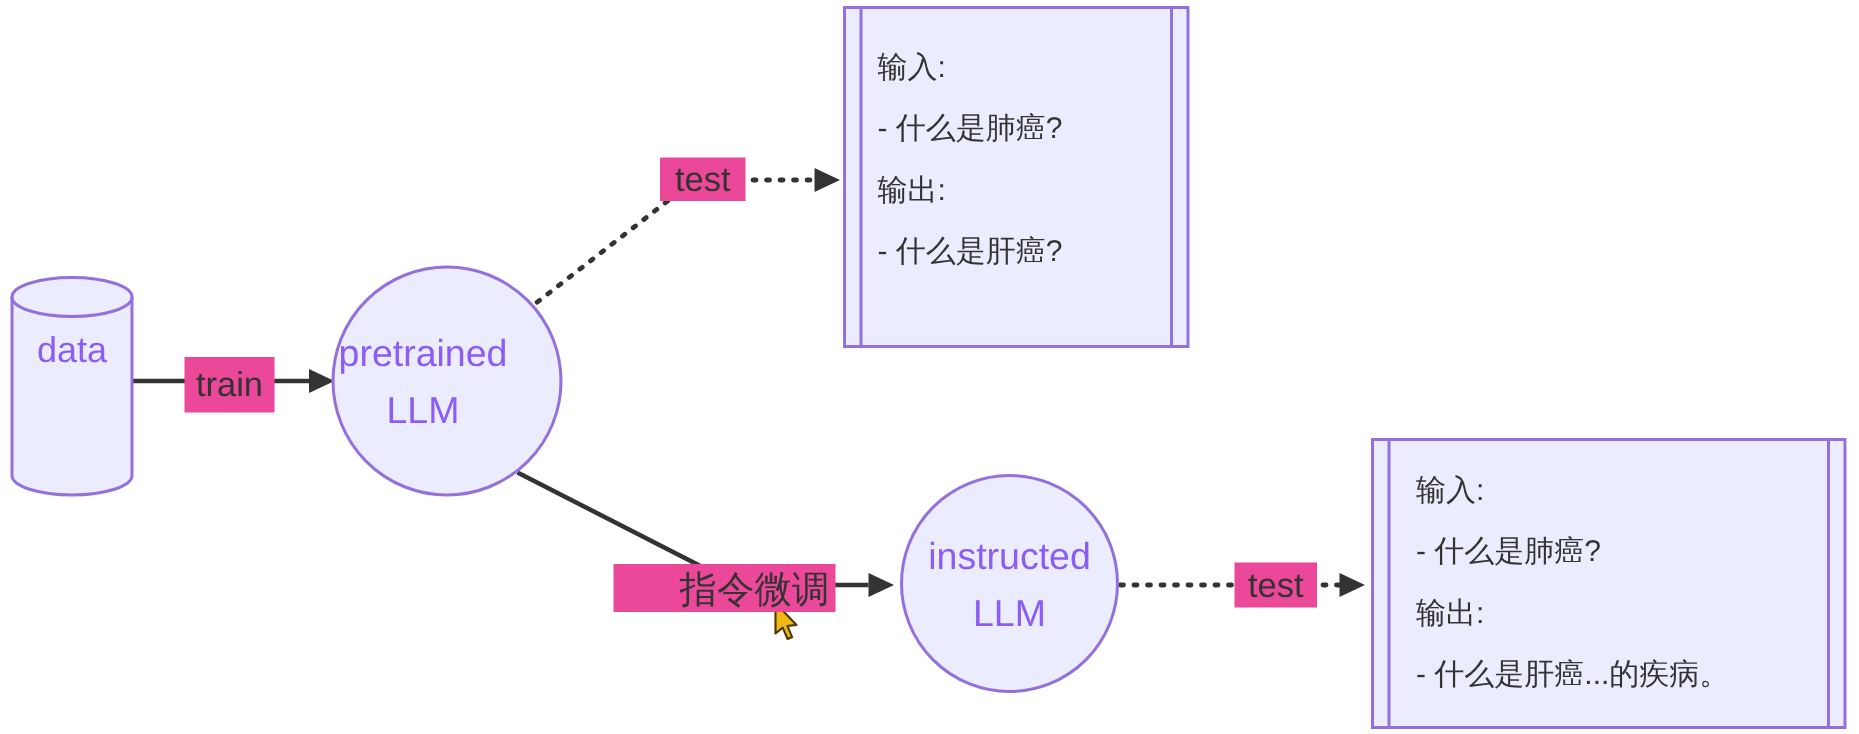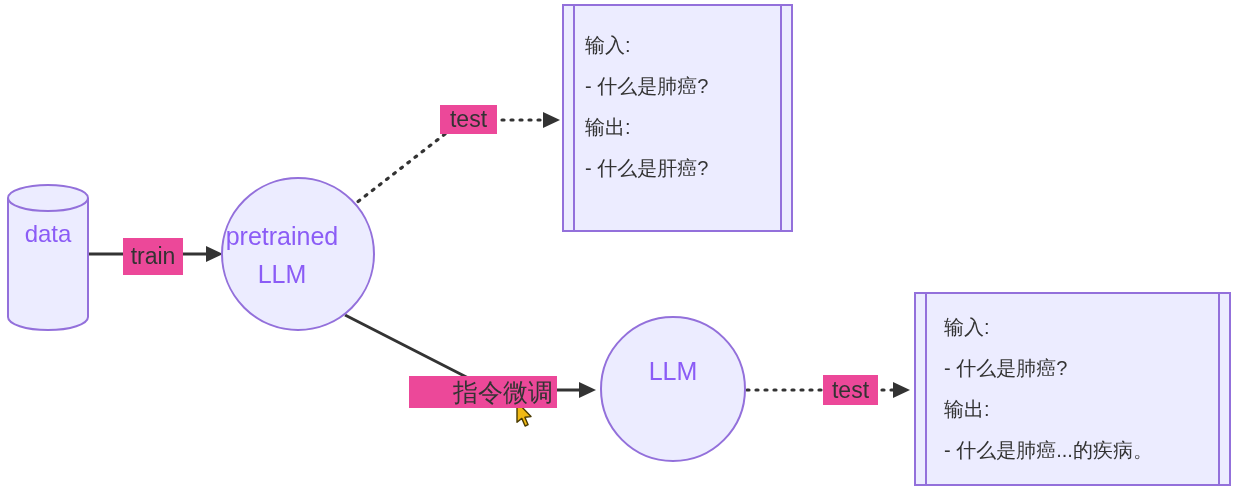--- a/index.html
+++ b/index.html
@@ -69,20 +69,21 @@
   <div class="txt node-label cyl-label" style="left:8px;top:214px;width:80px;">
     <div>data</div>
   </div>
 
   <div class="txt node-label" style="left:192px;top:217px;width:180px;">
     <div>pretrained</div>
     <div>LLM</div>
   </div>
 
   <div class="txt node-label" style="left:583px;top:352px;width:180px;">
+    <div>instructed</div>
     <div>LLM</div>
   </div>
 
   <div class="edge-label" style="left:123px;top:238px;min-width:60px;height:37px;">train</div>
 
   <div class="edge-label" style="left:440px;top:105px;min-width:57px;height:29px;">test</div>
 
   <div class="edge-label" style="left:409px;top:376px;min-width:112px;height:32px;font-size:25px;padding-left:44px;">指令微调</div>
 
   <div class="edge-label" style="left:823px;top:375px;min-width:55px;height:30px;">test</div>
@@ -91,16 +92,16 @@
     <div>输入:</div>
     <div>- 什么是肺癌?</div>
     <div>输出:</div>
     <div>- 什么是肝癌?</div>
   </div>
 
   <div class="box-text" style="left:944px;top:307px;">
     <div>输入:</div>
     <div>- 什么是肺癌?</div>
     <div>输出:</div>
-    <div>- 什么是肺癌...的疾病。</div>
+    <div>- 什么是肝癌...的疾病。</div>
   </div>
 
 </div>
 
 </body></html>

